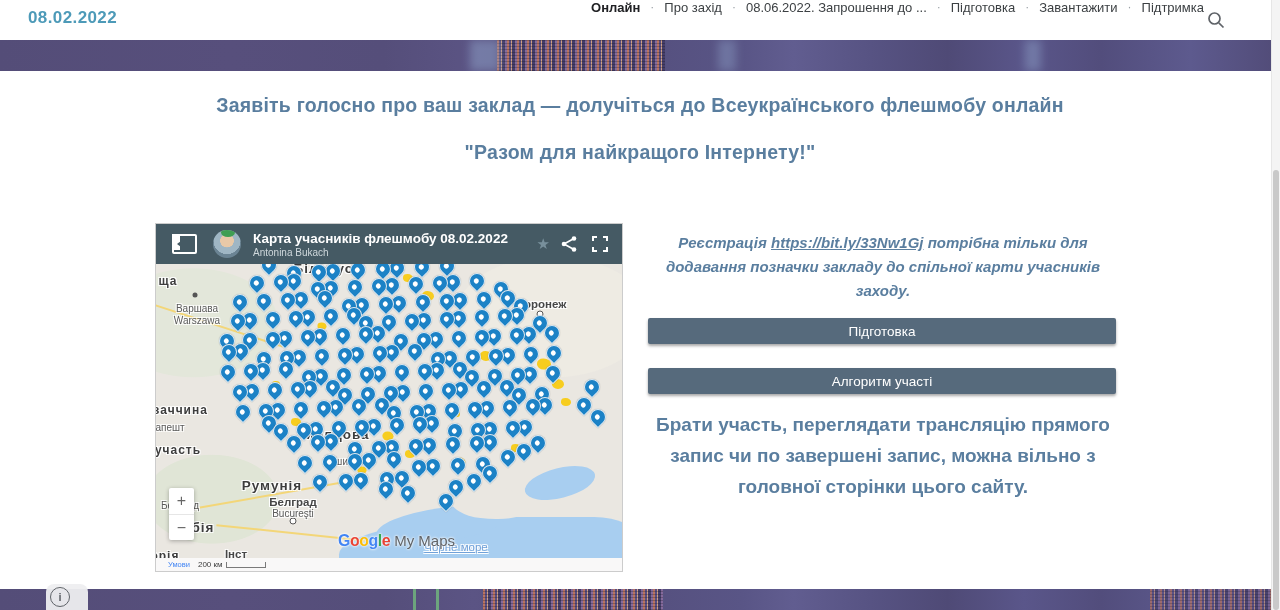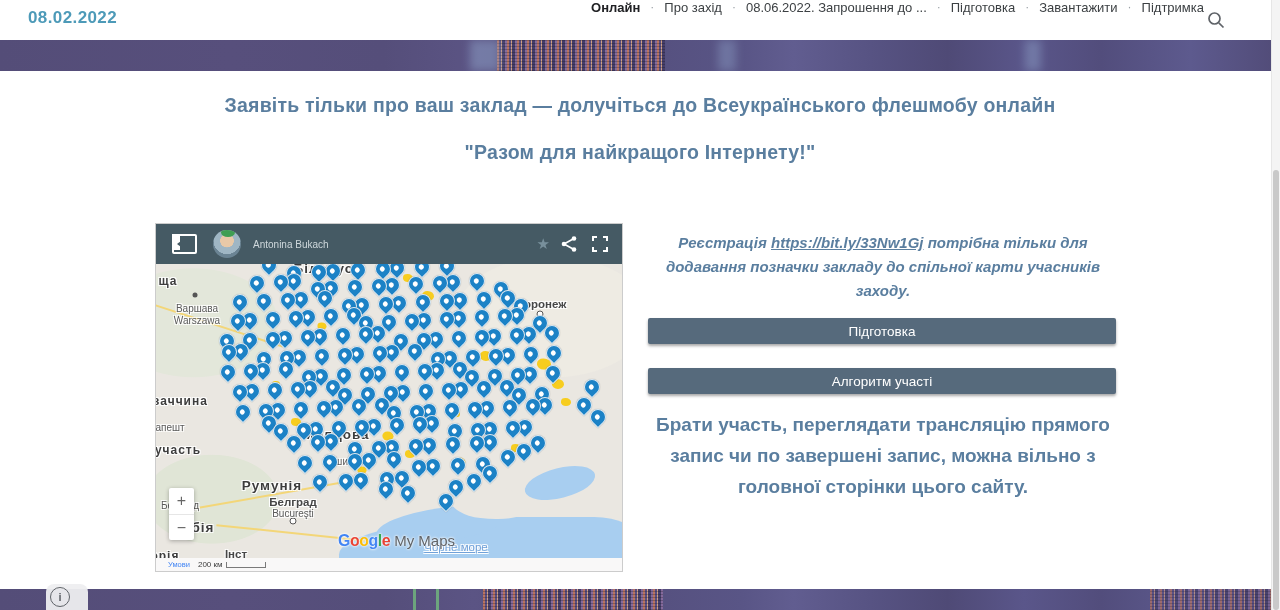--- a/index.html
+++ b/index.html
@@ -134,29 +134,30 @@
   </div>
 
   <div class="strip strip-top">
     <div class="px" style="left:497px;width:168px;"></div>
     <div class="glow" style="left:470px;width:30px;"></div>
     <div class="glow" style="left:718px;width:18px;opacity:.4;"></div>
     <div class="glow" style="left:1025px;width:16px;opacity:.45;"></div>
   </div>
 
   <div class="hero">
-    <p>Заявіть тільки про ваш заклад — долучіться до Всеукраїнського флешмобу онлайн</p>
+    <p>Заявіть голосно про ваш заклад — долучіться до Всеукраїнського флешмобу онлайн</p>
     <p>"Разом для найкращого Інтернету!"</p>
   </div>
 
   <div class="map">
     <div class="map-header">
       <div class="panel-icon"></div>
       <div class="avatar"></div>
       <div class="map-titles">
+        <div class="map-title">Карта учасників флешмобу 08.02.2022</div>
         <div class="map-author">Antonina Bukach</div>
       </div>
       <div class="star">★</div>
       <svg class="hicon" width="18" height="18" viewBox="0 0 18 18">
         <circle cx="14" cy="3.5" r="2.3" fill="#fff"></circle>
           <circle cx="4" cy="9" r="2.3" fill="#fff"></circle>
           <circle cx="14" cy="14.5" r="2.3" fill="#fff"></circle>
         <line x1="4" y1="9" x2="14" y2="3.5" stroke="#fff" stroke-width="1.6"></line>
           <line x1="4" y1="9" x2="14" y2="14.5" stroke="#fff" stroke-width="1.6"></line>
       </svg>
@@ -194,21 +195,21 @@
         <div class="yspot" style="left: 246px; top: 216px; width: 12px; height: 10px;"></div>
         <div class="yspot" style="left: 166px; top: 62px; width: 9px; height: 7px;"></div>
         <div class="yspot" style="left: 120px; top: 120px; width: 8px; height: 6px;"></div>
         <div class="yspot" style="left: 410px; top: 138px; width: 10px; height: 8px;"></div>
         <div class="yspot" style="left: 300px; top: 150px; width: 8px; height: 6px;"></div>
         <div class="mlabel country" style="left: 12px; top: 17px;">ща</div>
         <div class="mlabel city2" style="left: 41px; top: 44px;">Варшава</div>
         <div class="mlabel city2" style="left: 41px; top: 56px;">Warszawa</div>
         <div class="mlabel country big" style="left: 172px; top: 4px;">Білорусь</div>
         <div class="mlabel city" style="left: 385px; top: 40px;">Воронеж</div>
-        <div class="mlabel country" style="left: 24px; top: 137px;">ваччина</div>
+        <div class="mlabel country" style="left: 24px; top: 146px;">ваччина</div>
         <div class="mlabel city2" style="left: 14px; top: 163px;">апешт</div>
         <div class="mlabel country" style="left: 22px; top: 186px;">участь</div>
         <div class="mlabel country big" style="left: 180px; top: 170px;">Молдова</div>
         <div class="mlabel city2" style="left: 186px; top: 197px;">Кишинів</div>
         <div class="mlabel country big" style="left: 116px; top: 221px;">Румунія</div>
         <div class="mlabel city" style="left: 137px; top: 238px;">Белград</div>
         <div class="mlabel city2" style="left: 137px; top: 249px;">Bucureşti</div>
         <div class="mlabel city2" style="left: 24px; top: 241px;">Белград</div>
         <div class="mlabel country big" style="left: 47px; top: 263px;">бія</div>
         <div class="mlabel city" style="left: 80px; top: 290px;">Інст</div>

